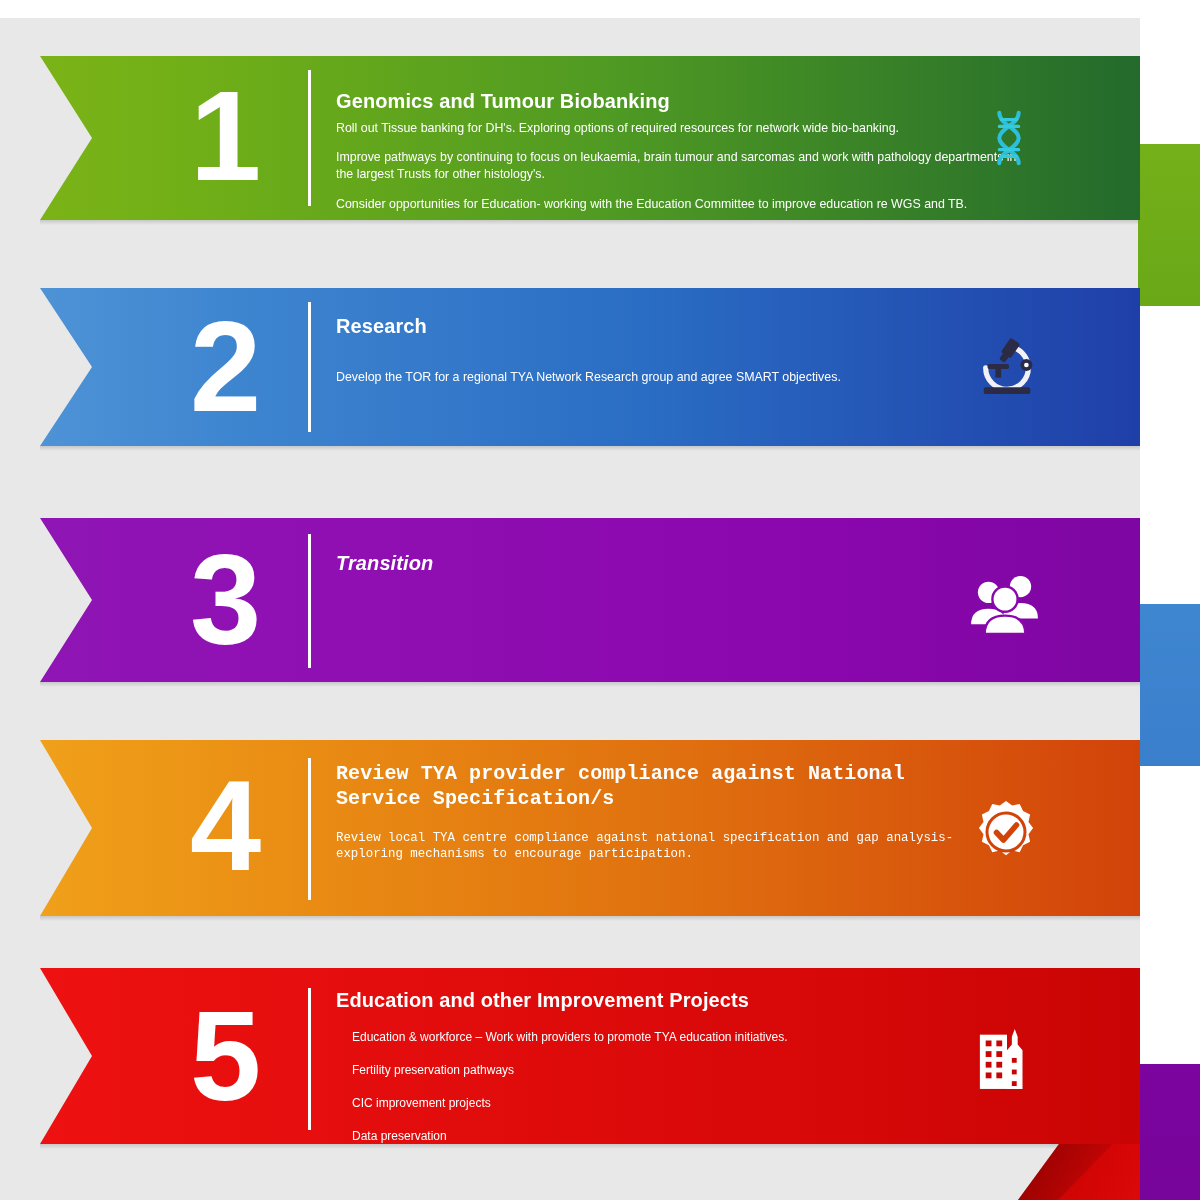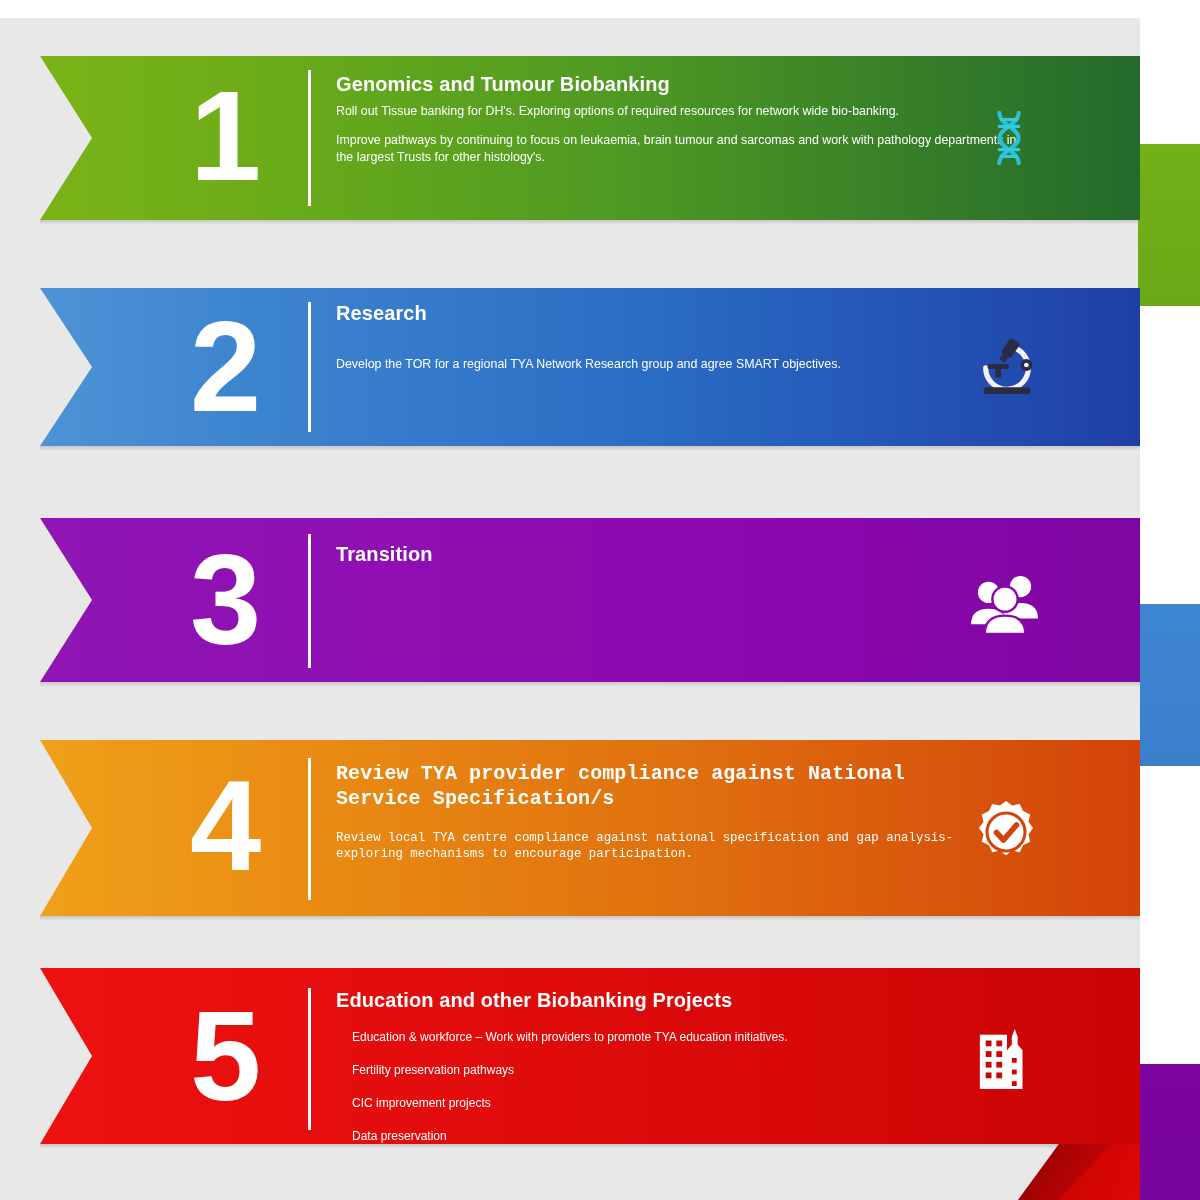--- a/index.html
+++ b/index.html
@@ -138,39 +138,39 @@
     align-items: center;
     justify-content: center;
   }
 
   
   #b1 { top: 56px;  height: 164px; }
   #b1 .ribbon { height: 164px; }
   #b1 .ribbon-inner { background: linear-gradient(90deg,#7ab317 0%,#6fae18 16%,#4f9a23 52%,#236a2c 100%); }
   #b1 .num { top: 16px; }
   #b1 .divider { top: 14px; height: 136px; }
-  #b1 .txtcol { top: 16px; }
+  #b1 .txtcol { top: 33px; }
   #b1 .iconbox { top: 36px; width: 92px; height: 92px; }
   #b1 .fold-tab { top: 88px; height: 162px; }
   #b1 .fold-tab-inner { background: linear-gradient(180deg,#74b018 0%,#6aa818 100%); }
 
   #b2 { top: 288px; height: 158px; }
   #b2 .ribbon { height: 158px; }
   #b2 .ribbon-inner { background: linear-gradient(90deg,#4e93d6 0%,#3e85d0 18%,#2a6dc4 55%,#1f3fa8 100%); }
   #b2 .num { top: 15px; }
   #b2 .divider { top: 14px; height: 130px; }
-  #b2 .txtcol { top: 13px; }
+  #b2 .txtcol { top: 26px; }
   #b2 .iconbox { top: 32px; width: 96px; height: 92px; }
 
   #b3 { top: 518px; height: 164px; }
   #b3 .ribbon { height: 164px; }
   #b3 .ribbon-inner { background: linear-gradient(90deg,#8f15b5 0%,#8f0fb2 30%,#8a07ad 70%,#7e06a2 100%); }
   #b3 .num { top: 18px; }
   #b3 .divider { top: 16px; height: 134px; }
-  #b3 .txtcol { top: 24px; }
+  #b3 .txtcol { top: 33px; font-style: italic; }
   #b3 .iconbox { top: 40px; width: 100px; height: 90px; }
 
   #b4 { top: 740px; height: 176px; }
   #b4 .ribbon { height: 176px; }
   #b4 .ribbon-inner { background: linear-gradient(90deg,#f0a01a 0%,#ea8e14 22%,#e0700f 58%,#d2430a 100%); }
   #b4 .num { top: 22px; }
   #b4 .divider { top: 18px; height: 142px; }
   #b4 .txtcol { top: 22px; font-family: Liberation Mono, monospace; }
   #b4 .iconbox { top: 46px; width: 98px; height: 92px; }
 
@@ -230,20 +230,21 @@
       <div class="fold-tab-inner"></div>
     </div>
     <div class="ribbon">
       <div class="ribbon-inner"></div>
       <div class="num">1</div>
       <div class="divider"></div>
       <div class="txtcol">
         <h2 class="b-title">Genomics and Tumour Biobanking</h2>
         <p class="b-para">Roll out Tissue banking for DH's. Exploring options of required resources for network wide bio-banking.</p>
         <p class="b-para">Improve pathways by continuing to focus on leukaemia, brain tumour and sarcomas and work with pathology departments in the largest Trusts for other histology's.</p>
+        <p class="b-para">Consider opportunities for Education- working with the Education Committee to improve education re WGS and TB.</p>
       </div>
       <div class="iconbox">
         <svg class="icon-svg" viewBox="0 0 64 64" width="62" height="62" aria-hidden="true">
           <g fill="none" stroke="#2bbfd9" stroke-width="4.2" stroke-linecap="round">
             <path d="M22 6 C22 18, 42 22, 42 32 C42 42, 22 46, 22 58"></path>
             <path d="M42 6 C42 18, 22 22, 22 32 C22 42, 42 46, 42 58"></path>
           </g>
           <g stroke="#35c9e0" stroke-width="3.2" stroke-linecap="round">
             <line x1="24" y1="13" x2="40" y2="13"></line>
             <line x1="22" y1="20" x2="42" y2="20"></line>
@@ -333,21 +334,21 @@
 
   <div class="corner-fold"></div>
   <div class="corner-fold-shadow"></div>
   <div class="shadow-strip" style="top:1144px;"></div>
   <div class="banner" id="b5">
     <div class="ribbon">
       <div class="ribbon-inner"></div>
       <div class="num">5</div>
       <div class="divider"></div>
       <div class="txtcol">
-        <h2 class="b-title">Education and other Biobanking Projects</h2>
+        <h2 class="b-title">Education and other Improvement Projects</h2>
         <div style="margin-top:16px;">
           <p class="b-line">Education &amp; workforce – Work with providers to promote TYA education initiatives.</p>
           <p class="b-line">Fertility preservation pathways</p>
           <p class="b-line">CIC improvement projects</p>
           <p class="b-line">Data preservation</p>
         </div>
       </div>
       <div class="iconbox">
         <svg class="icon-svg" viewBox="0 0 64 68" width="62" height="66" aria-hidden="true">
           <g fill="#ffffff">

